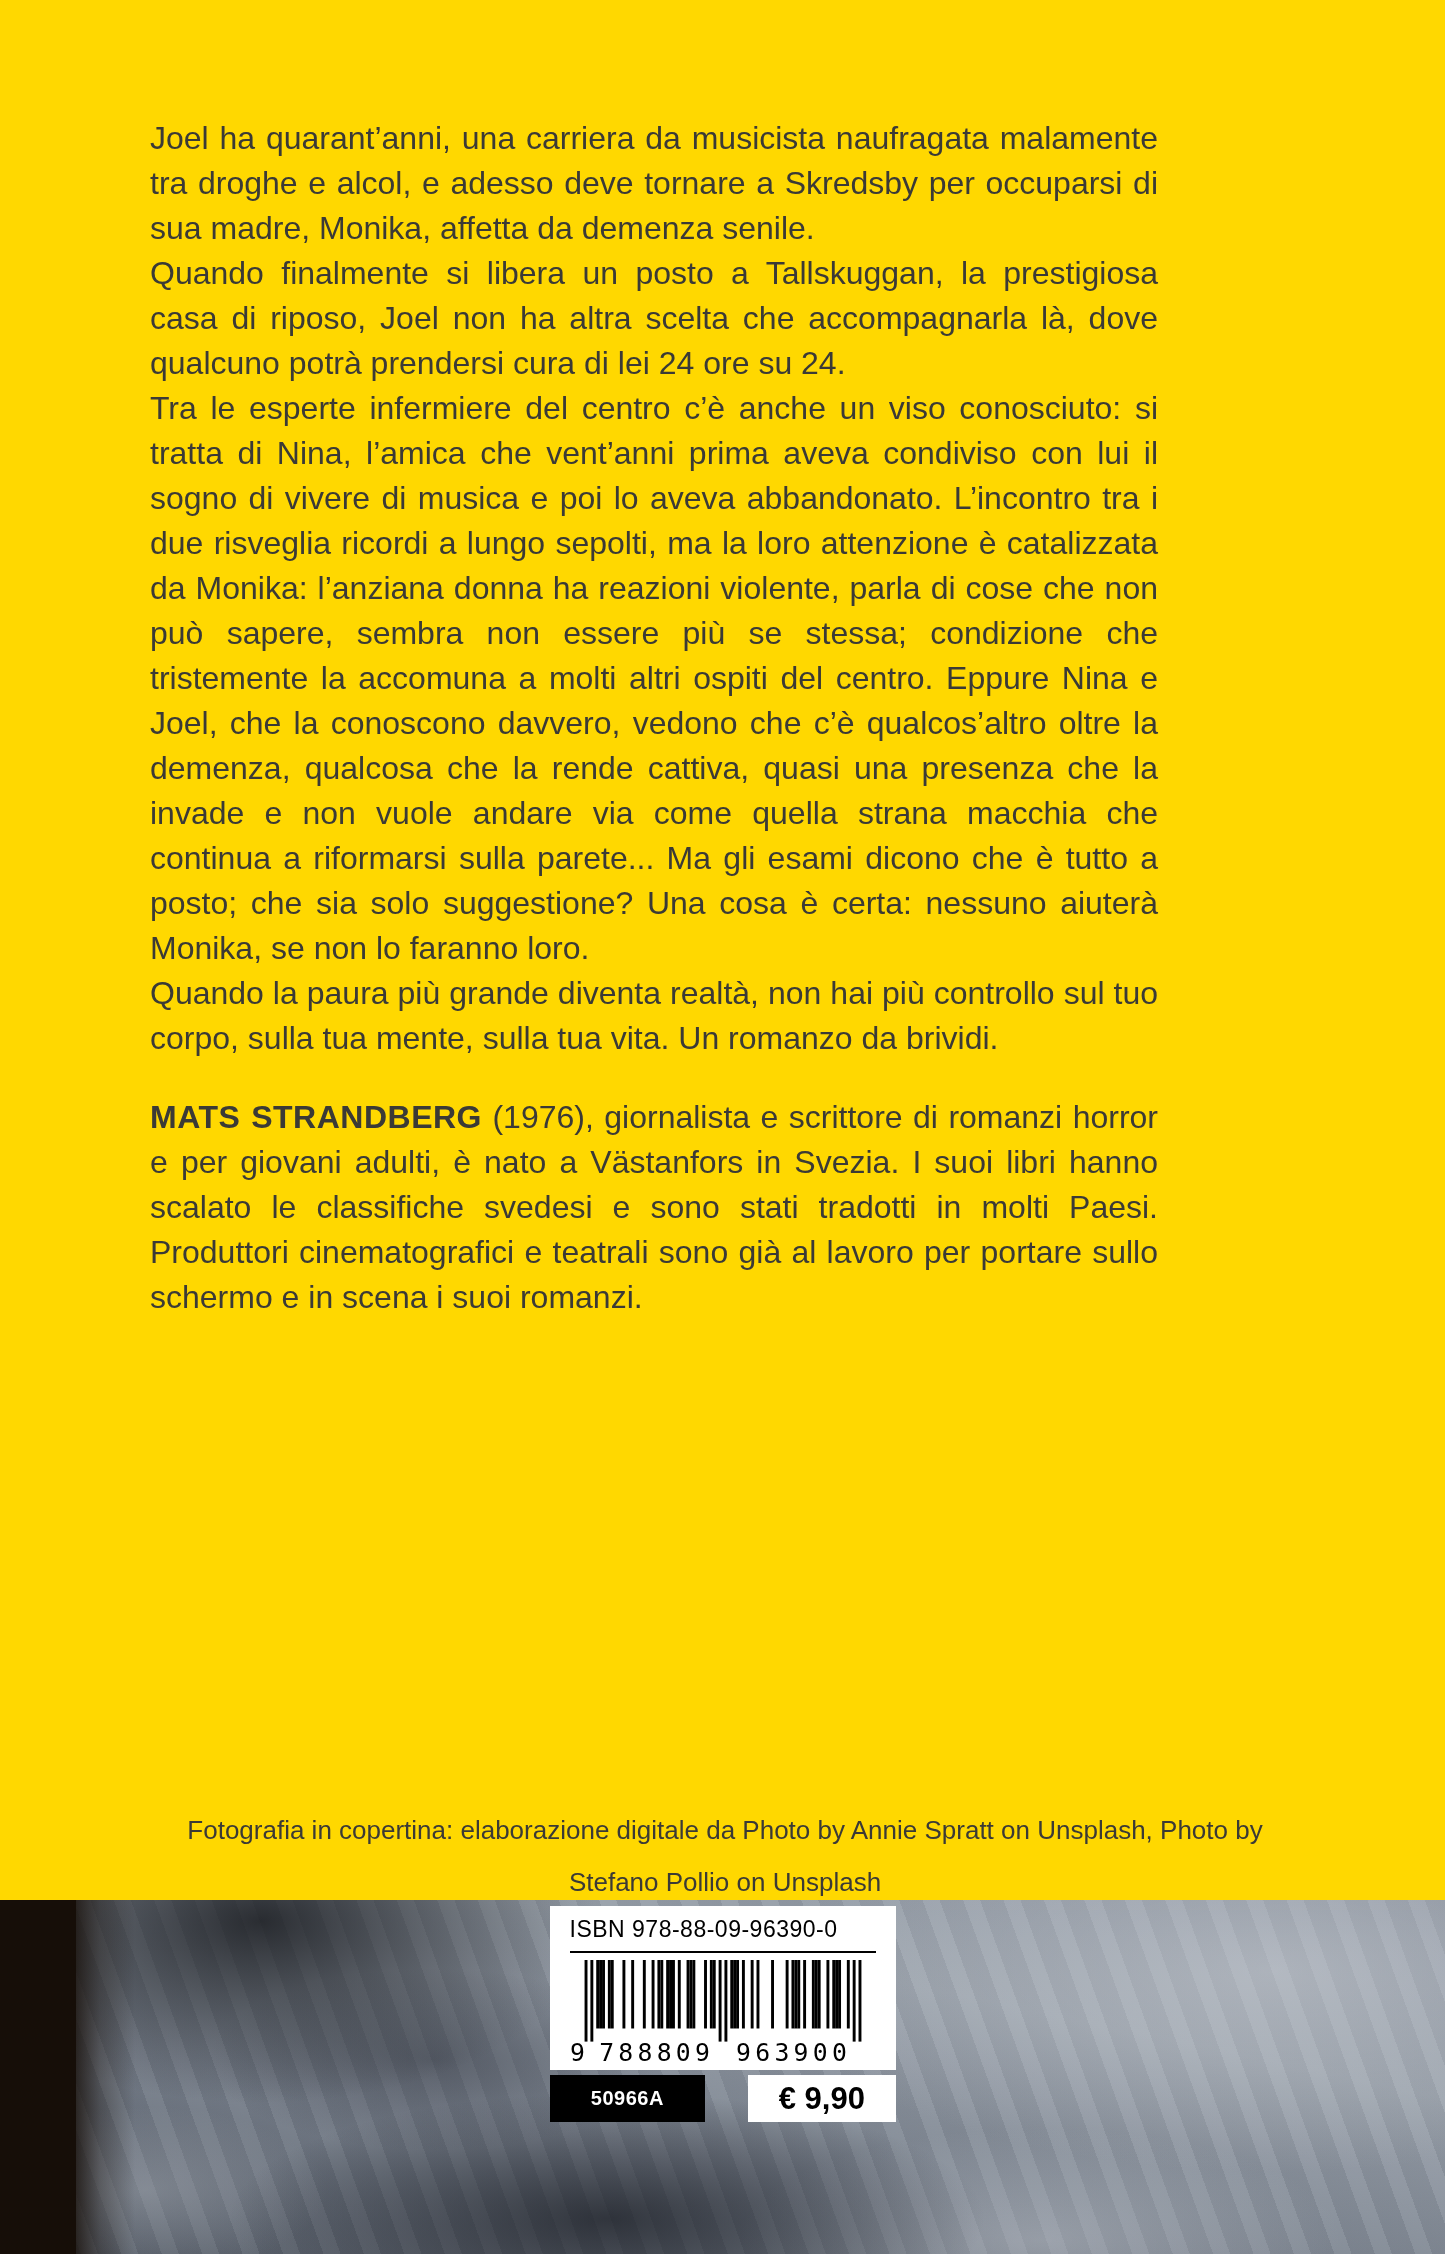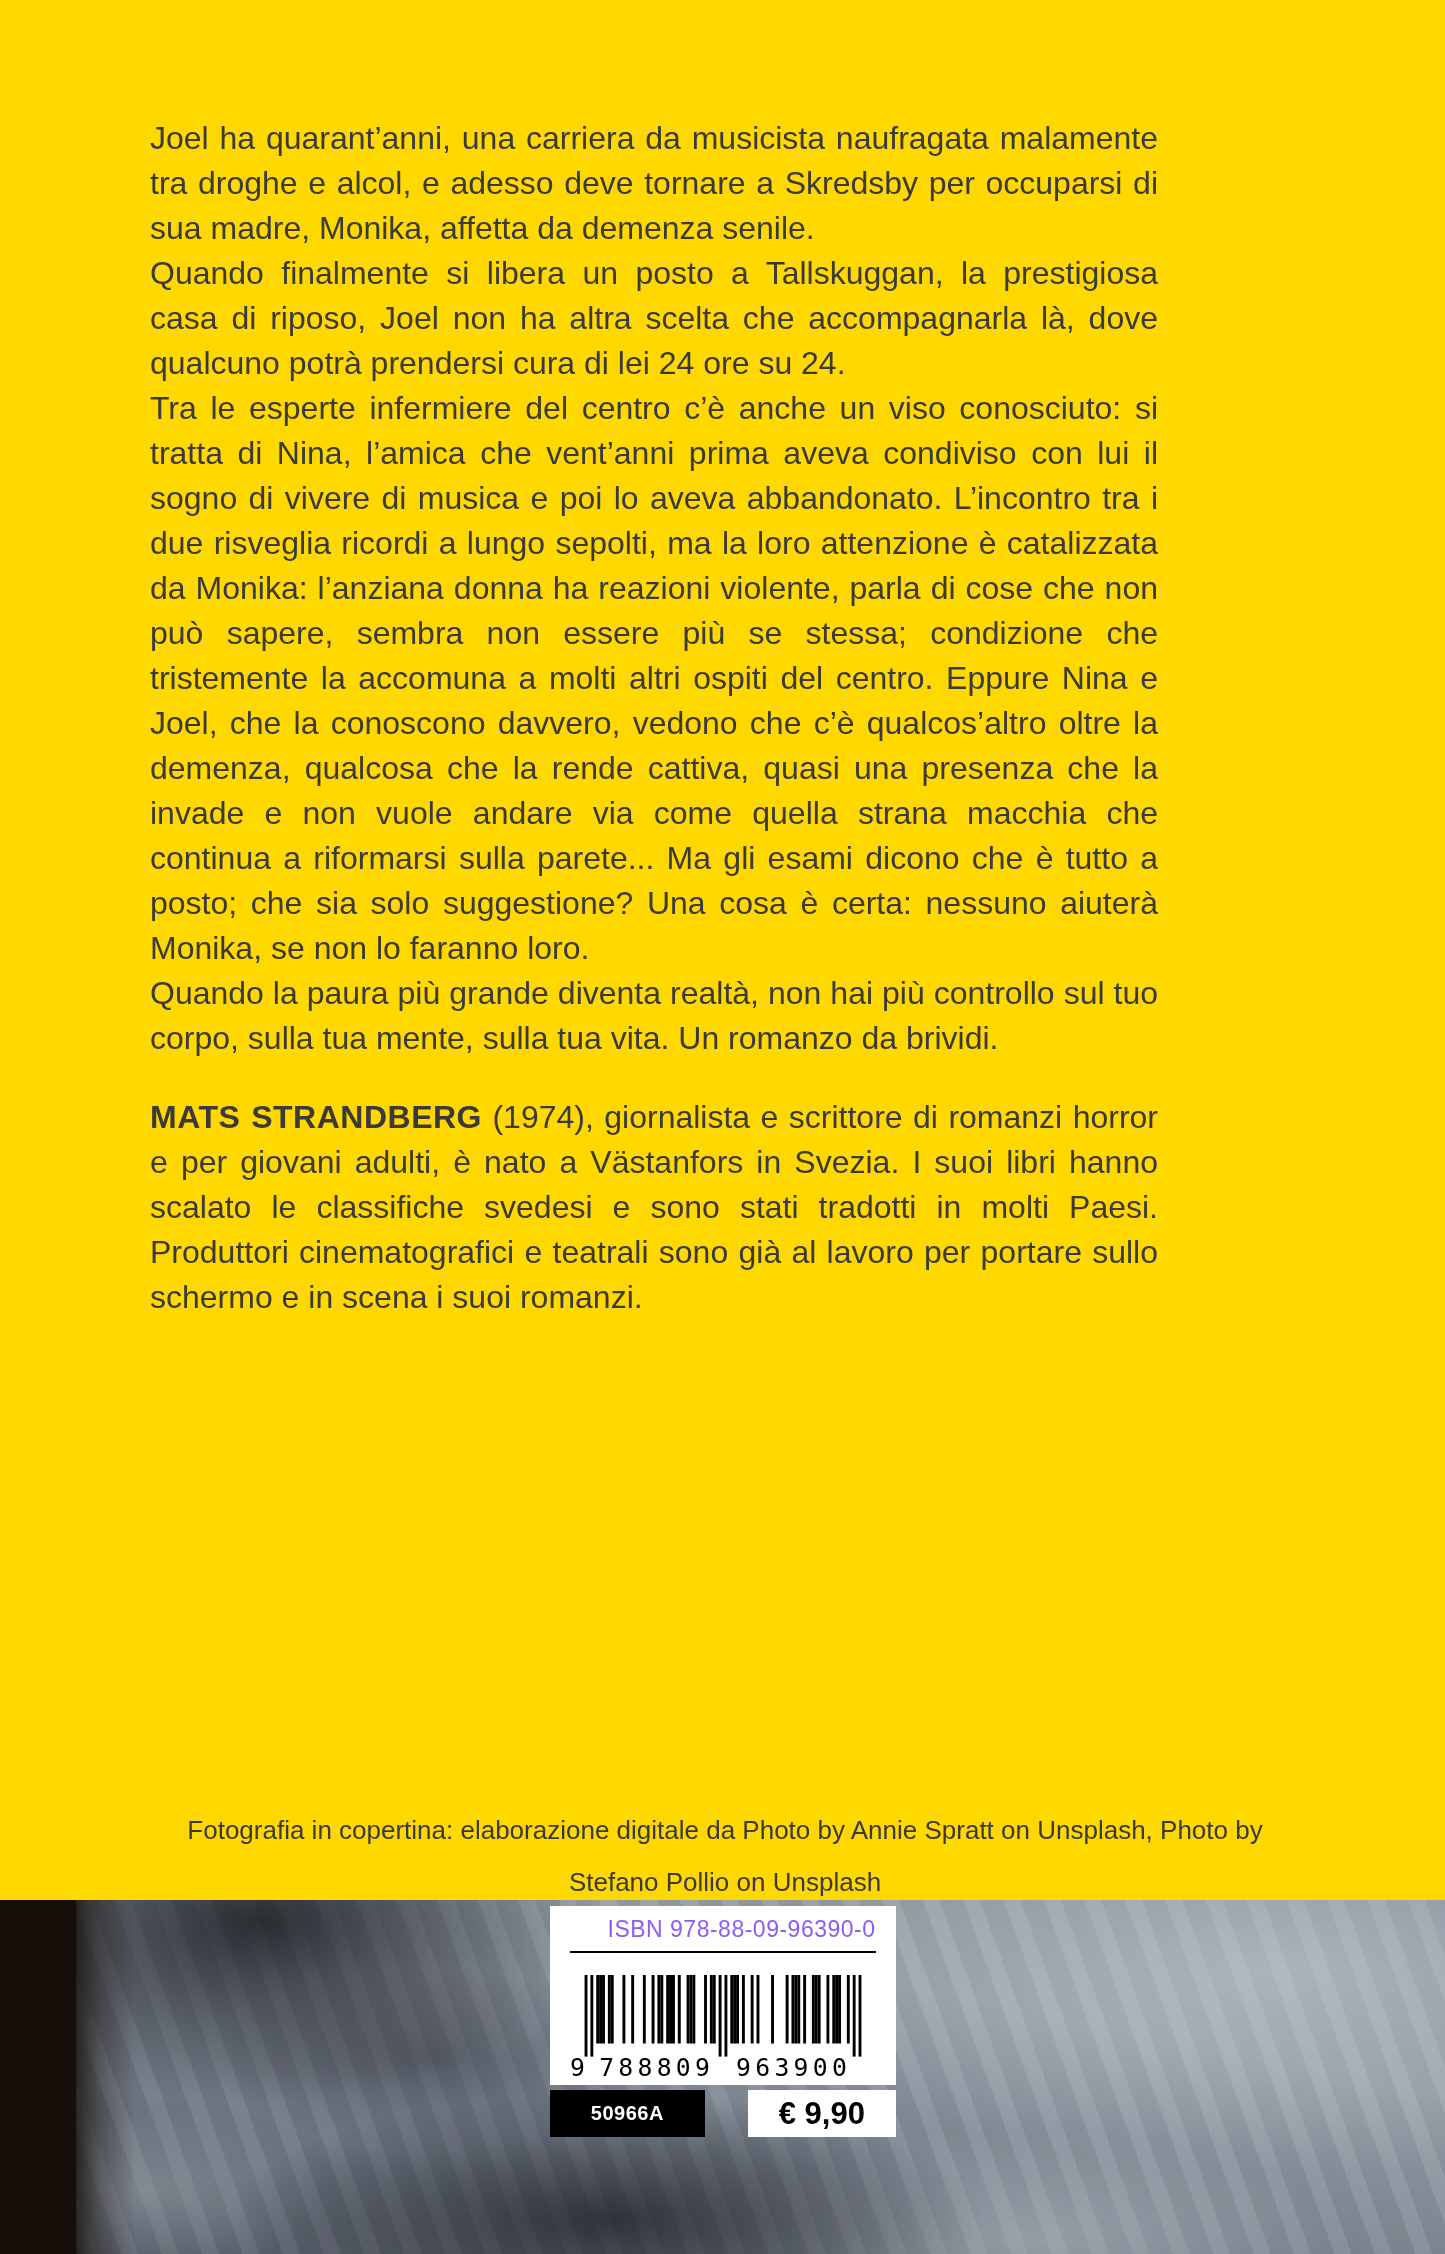--- a/index.html
+++ b/index.html
@@ -60,26 +60,26 @@
     transform:translateX(-50%);
     width:346px;
   }
   .isbn-box {
     background:#ffffff;
     padding:10px 20px 8px 20px;
     box-sizing:border-box;
   }
   .isbn-label {
     font-size:23px;
-    color:#8b5cf6;
-    text-align:right;
+    color:#000000;
+    text-align:left;
     letter-spacing:0.5px;
     border-bottom:2px solid #000;
     padding-bottom:8px;
-    margin-bottom:22px;
+    margin-bottom:7px;
     white-space:nowrap;
   }
   .ean { display:block; width:100%; height:auto; }
   .ean-digit {
     font-size:8.5px;
     font-family:"DejaVu Sans Mono", monospace;
     fill:#000;
   }
   .price-row {
     display:flex;
@@ -102,21 +102,21 @@
 </head>
 <body>
 
 <div class="cover">
 
   <div class="text-block">
     <p class="para">Joel ha quarant’anni, una carriera da musicista naufragata malamente tra droghe e alcol, e adesso deve tornare a Skredsby per occuparsi di sua madre, Monika, affetta da demenza senile.</p>
     <p class="para">Quando finalmente si libera un posto a Tallskuggan, la prestigiosa casa di riposo, Joel non ha altra scelta che accompagnarla là, dove qualcuno potrà prendersi cura di lei 24 ore su 24.</p>
     <p class="para">Tra le esperte infermiere del centro c’è anche un viso conosciuto: si tratta di Nina, l’amica che vent’anni prima aveva condiviso con lui il sogno di vivere di musica e poi lo aveva abbandonato. L’incontro tra i due risveglia ricordi a lungo sepolti, ma la loro attenzione è catalizzata da Monika: l’anziana donna ha reazioni violente, parla di cose che non può sapere, sembra non essere più se stessa; condizione che tristemente la accomuna a molti altri ospiti del centro. Eppure Nina e Joel, che la conoscono davvero, vedono che c’è qualcos’altro oltre la demenza, qualcosa che la rende cattiva, quasi una presenza che la invade e non vuole andare via come quella strana macchia che continua a riformarsi sulla parete... Ma gli esami dicono che è tutto a posto; che sia solo suggestione? Una cosa è certa: nessuno aiuterà Monika, se non lo faranno loro.</p>
     <p class="para">Quando la paura più grande diventa realtà, non hai più controllo sul tuo corpo, sulla tua mente, sulla tua vita. Un romanzo da brividi.</p>
-    <p class="para bio"><span class="author-name">MATS STRANDBERG</span><span> (1974), giornalista e scrittore di romanzi horror e per giovani adulti, è nato a Västanfors in Svezia. I suoi libri hanno scalato le classifiche svedesi e sono stati tradotti in molti Paesi. Produttori cinematografici e teatrali sono già al lavoro per portare sullo schermo e in scena i suoi romanzi.</span></p>
+    <p class="para bio"><span class="author-name">MATS STRANDBERG</span><span> (1976), giornalista e scrittore di romanzi horror e per giovani adulti, è nato a Västanfors in Svezia. I suoi libri hanno scalato le classifiche svedesi e sono stati tradotti in molti Paesi. Produttori cinematografici e teatrali sono già al lavoro per portare sullo schermo e in scena i suoi romanzi.</span></p>
   </div>
 
   <p class="credit">Fotografia in copertina: elaborazione digitale da Photo by Annie Spratt on Unsplash, Photo by Stefano Pollio on Unsplash</p>
 
   <div class="photo"></div>
 
   <div class="barcode-wrap">
     <div class="isbn-box">
       <div class="isbn-label">ISBN 978-88-09-96390-0</div>
       <svg class="ean" viewBox="0 0 105 35" preserveAspectRatio="xMidYMid meet" aria-hidden="true">

